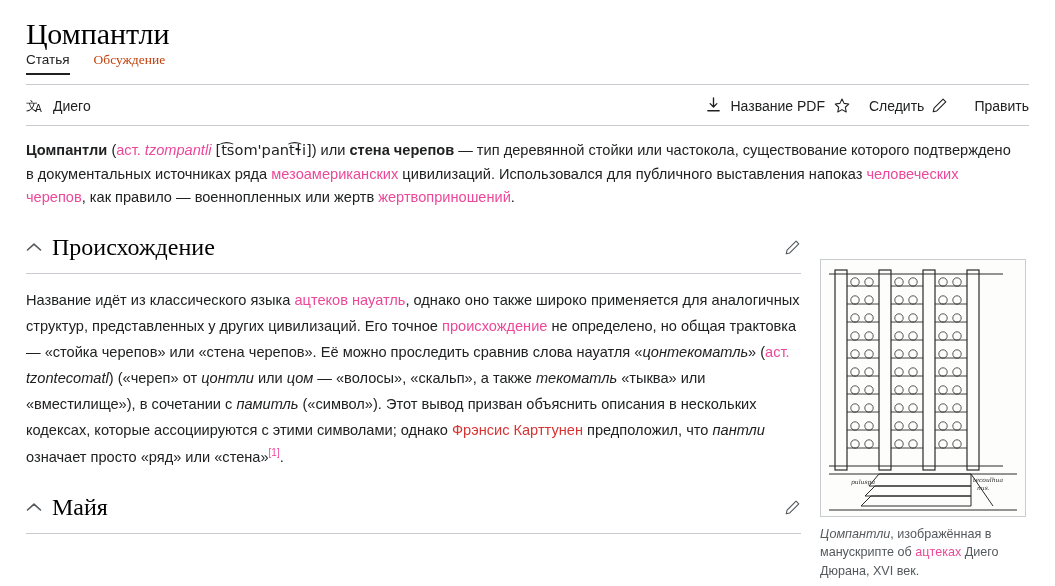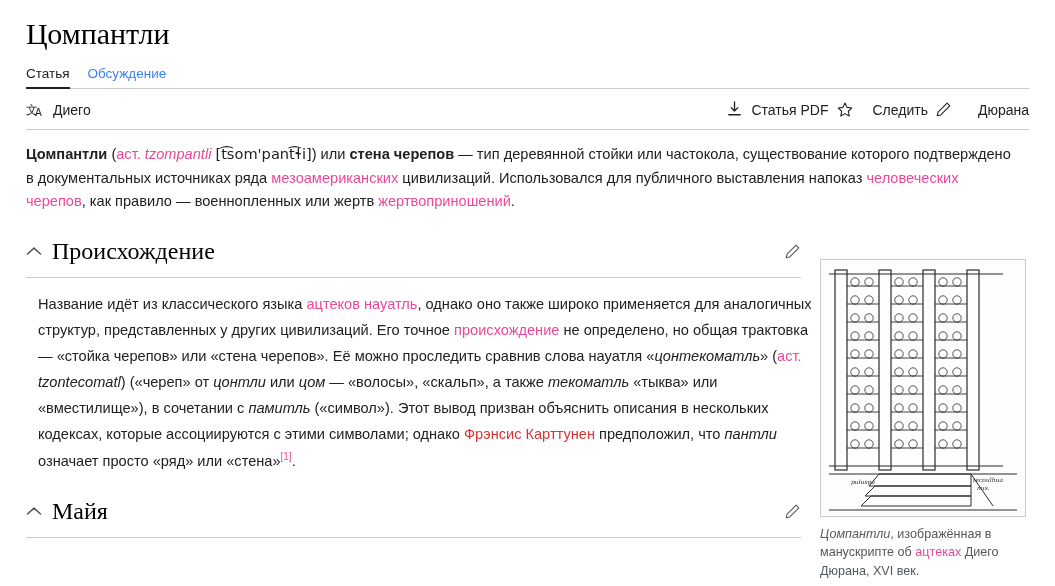--- a/index.html
+++ b/index.html
@@ -21,37 +21,37 @@
   .title {
     font-family: "Liberation Serif", serif;
     font-size: 30px;
     font-weight: normal;
     line-height: 1.2;
     margin: 16px 0 0 0;
     color: #000;
   }
   .tabs {
     display: flex;
-    gap: 18px;
-    margin-top: 14px;
+    gap: 24px;
     border-bottom: 1px solid #c8ccd1;
-    padding-bottom: 7px;
+    padding-bottom: 17px;
   }
   .tab {
     font-size: 13.5px;
     color: #202122;
     cursor: pointer;
     padding-bottom: 6px;
     margin-bottom: -8px;
   }
   .tab.active {
     border-bottom: 2px solid #202122;
   }
   .tab.redlink {
-    color: #3b82f6;
+    color: #c2410c;
+    font-family: Liberation Serif, serif;
   }
   .toolbar {
     display: flex;
     align-items: center;
     justify-content: space-between;
     padding: 11px 0 10px 0;
     border-bottom: 1px solid #c8ccd1;
   }
   .toolbar-left, .toolbar-right {
     display: flex;
@@ -103,21 +103,21 @@
     flex: 1;
     color: #000;
   }
   .edit-pencil {
     margin-left: 8px;
     color: #54595d;
     cursor: pointer;
   }
   .body-text {
     max-width: 775px;
-    margin: 14px 0 0 12px;
+    margin: 14px 0 0 0;
     font-size: 14.6px;
     line-height: 1.78;
   }
   sup { font-size: 10px; vertical-align: super; }
   .thumb {
     position: absolute;
     left: 820px;
     top: 243px;
     width: 190px;
   }
@@ -160,39 +160,39 @@
       </div>
     </div>
     <div class="toolbar-right">
       <div class="tool">
         <span>
           <svg width="19" height="19" viewBox="0 0 20 20">
               <path d="M10 2v9M6.5 8l3.5 3.5L13.5 8" stroke="#202122" stroke-width="1.4" fill="none" stroke-linecap="round" stroke-linejoin="round"></path>
               <path d="M4 15.5h12" stroke="#202122" stroke-width="1.4" stroke-linecap="round"></path>
             </svg>
         </span>
-        <span class="lbl">Статья PDF</span>
+        <span class="lbl">Название PDF</span>
       </div>
       <div class="tool" style="margin-left:8px;">
         <span>
           <svg width="18" height="18" viewBox="0 0 20 20">
               <path d="M10 2.2l2.3 4.9 5.2.7-3.8 3.6 1 5.2-4.7-2.6-4.7 2.6 1-5.2L2.5 7.8l5.2-.7z" fill="none" stroke="#202122" stroke-width="1.2" stroke-linejoin="round"></path>
             </svg>
         </span>
       </div>
       <div class="tool" style="margin-left:18px;">
         <span class="lbl">Следить</span>
         <span>
           <svg width="17" height="17" viewBox="0 0 20 20">
               <path d="M14.2 2.6l3.2 3.2L6.8 16.4l-4.2 1 1-4.2z" fill="none" stroke="#202122" stroke-width="1.3" stroke-linejoin="round"></path>
             </svg>
         </span>
       </div>
       <div class="tool">
-        <span class="lbl">Дюрана</span>
+        <span class="lbl">Править</span>
       </div>
     </div>
   </div>
 
   <div class="content">
 
     <p class="lead"><b>Цомпантли</b> <span>(</span><span class="lnk">аст.</span> <i class="lnk">tzompantli</i> <span class="ipa">[t͡som'pant͡ɬi]</span><span>)</span><span> или </span><b>стена черепов</b><span> — тип деревянной стойки или частокола, существование которого подтверждено в документальных источниках ряда </span><span class="lnk">мезоамериканских</span><span> цивилизаций. Использовался для публичного выставления напоказ </span><span class="lnk">человеческих черепов</span><span>, как правило — военнопленных или жертв </span><span class="lnk">жертвоприношений</span><span>.</span></p>
 
     <div class="section-head">
       <span class="chev">

